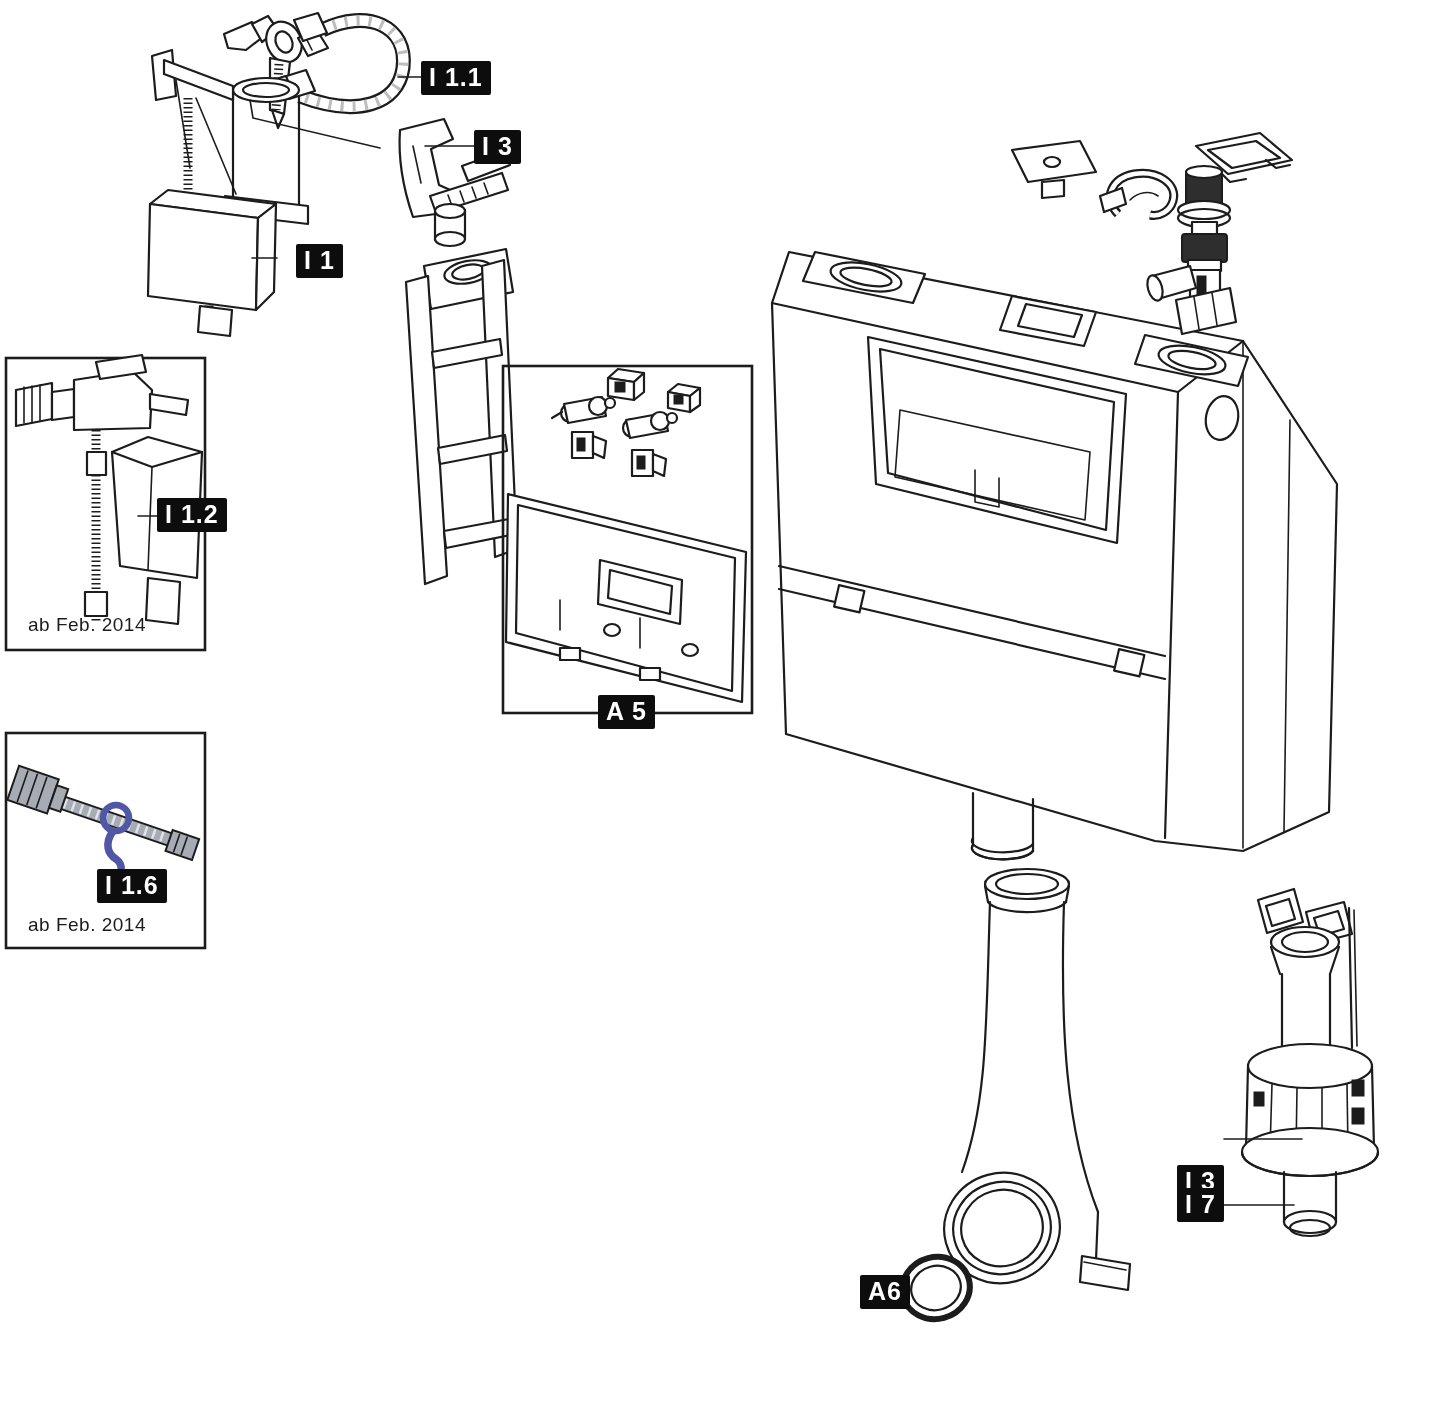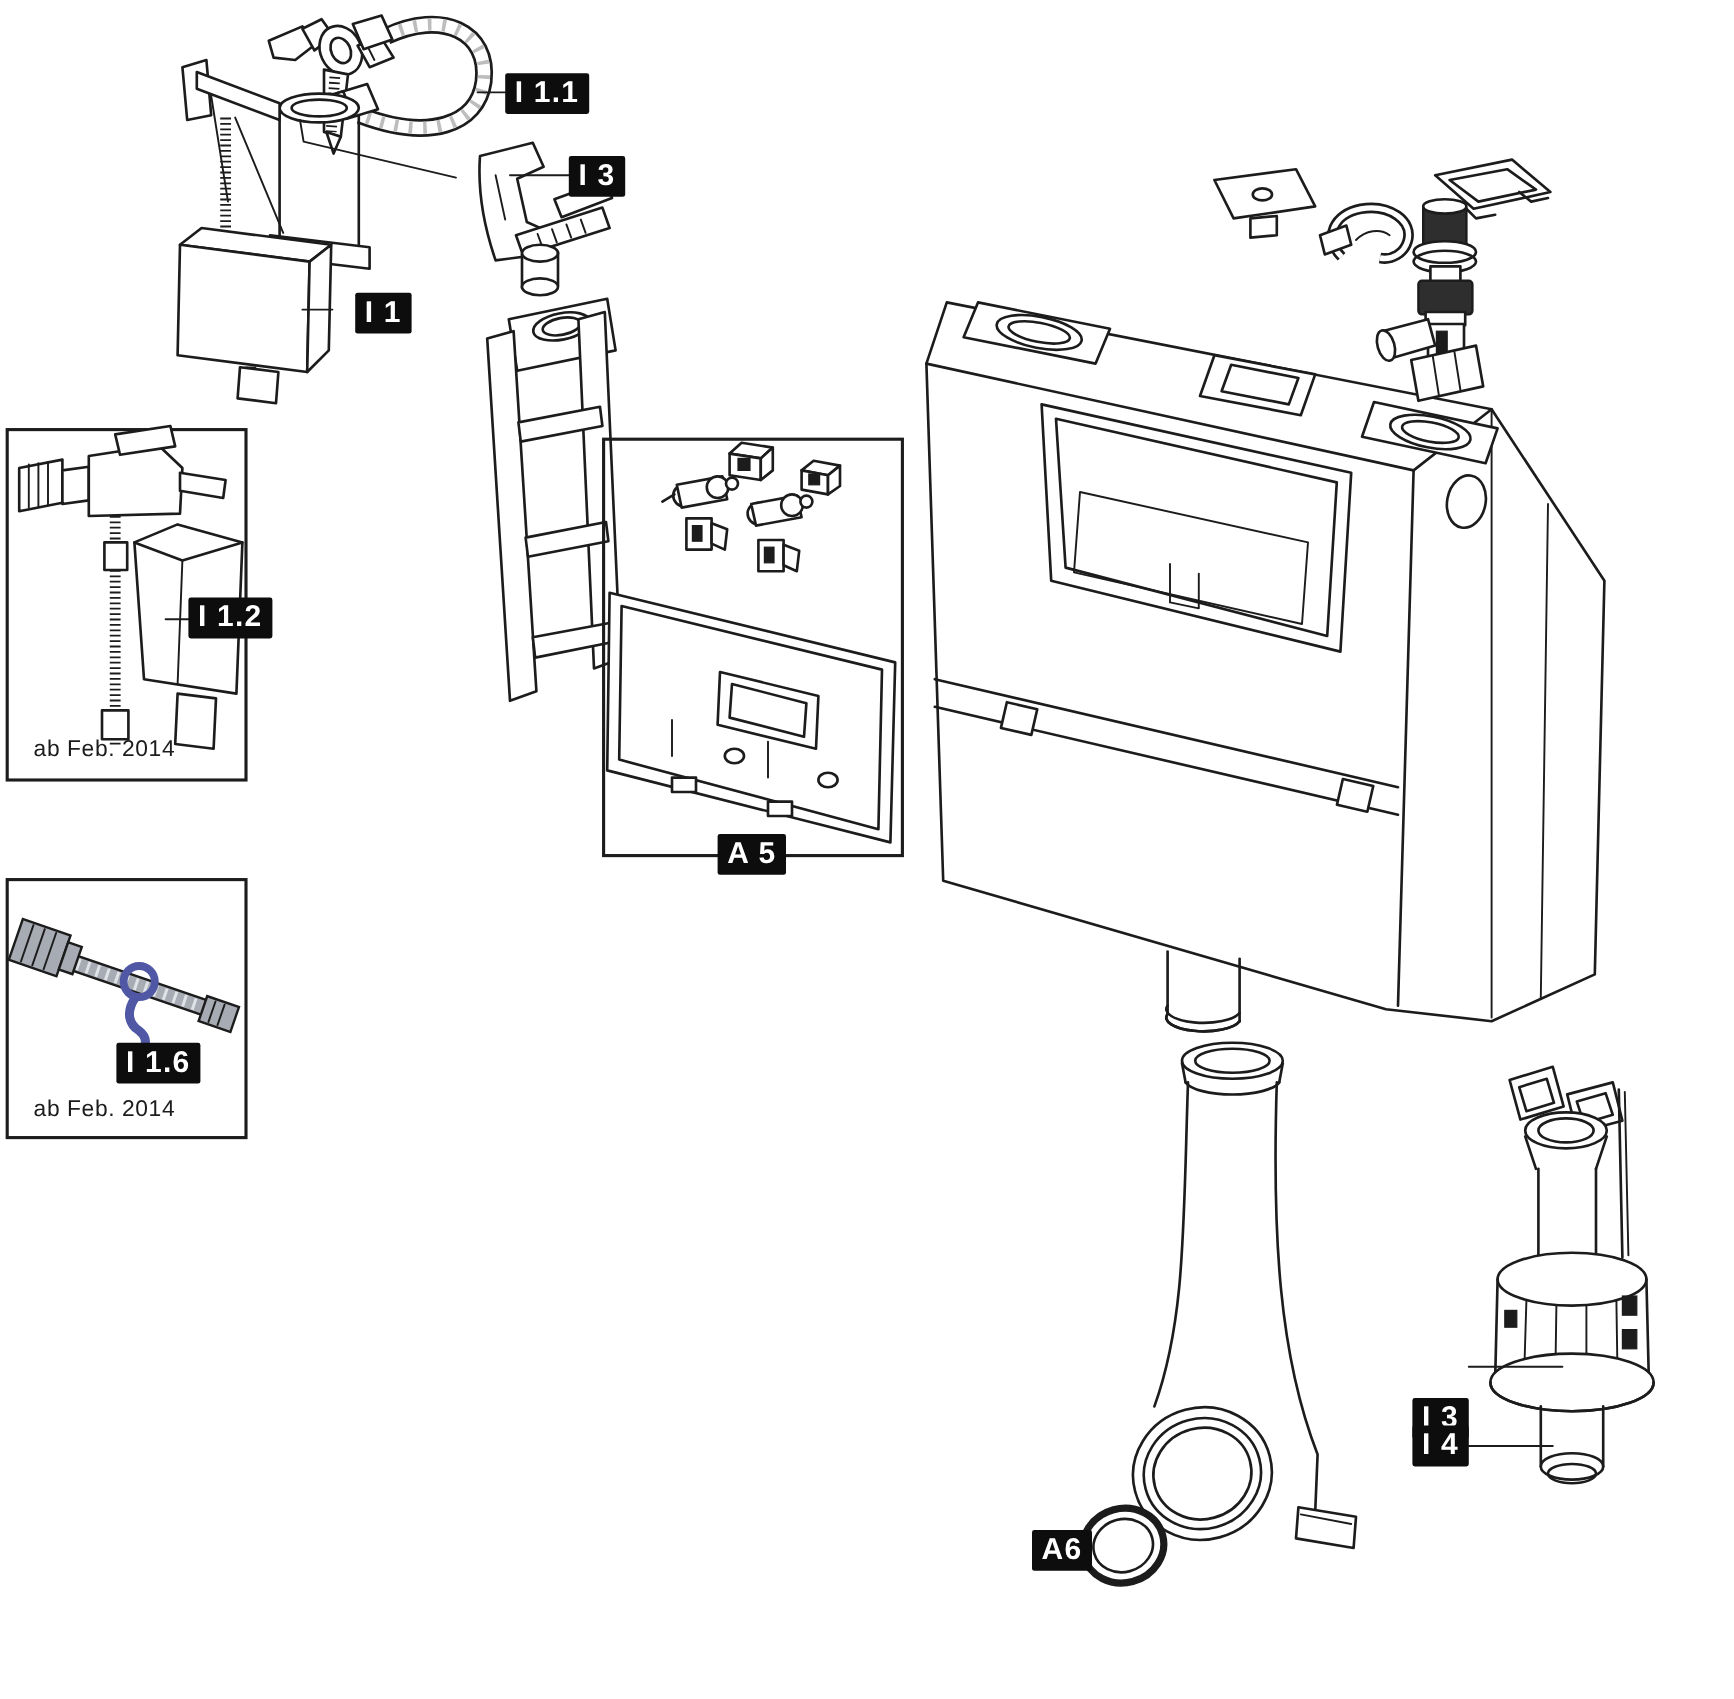--- a/index.html
+++ b/index.html
@@ -340,17 +340,17 @@
   </svg>
 
   <div class="callout" style="left:421px;top:61px;">I 1.1</div>
   <div class="callout" style="left:474px;top:130px;">I 3</div>
   <div class="callout" style="left:277px;top:244px;margin-left:19px;">I 1</div>
   <div class="callout" style="left:157px;top:498px;text-align:right;">I 1.2</div>
   <div class="callout" style="left:97px;top:869px;">I 1.6</div>
   <div class="callout" style="left:598px;top:695px;">A 5</div>
   <div class="callout" style="left:860px;top:1275px;">A6</div>
   <div class="callout" style="left:1177px;top:1165px;">I 3</div>
-  <div class="callout" style="left:1177px;top:1188px;">I 4</div>
+  <div class="callout" style="left:1177px;top:1188px;">I 7</div>
 
   <div class="note" style="left:28px;top:614px;">ab Feb. 2014</div>
   <div class="note" style="left:28px;top:914px;">ab Feb. 2014</div>
 </div>
 
 </body></html>

